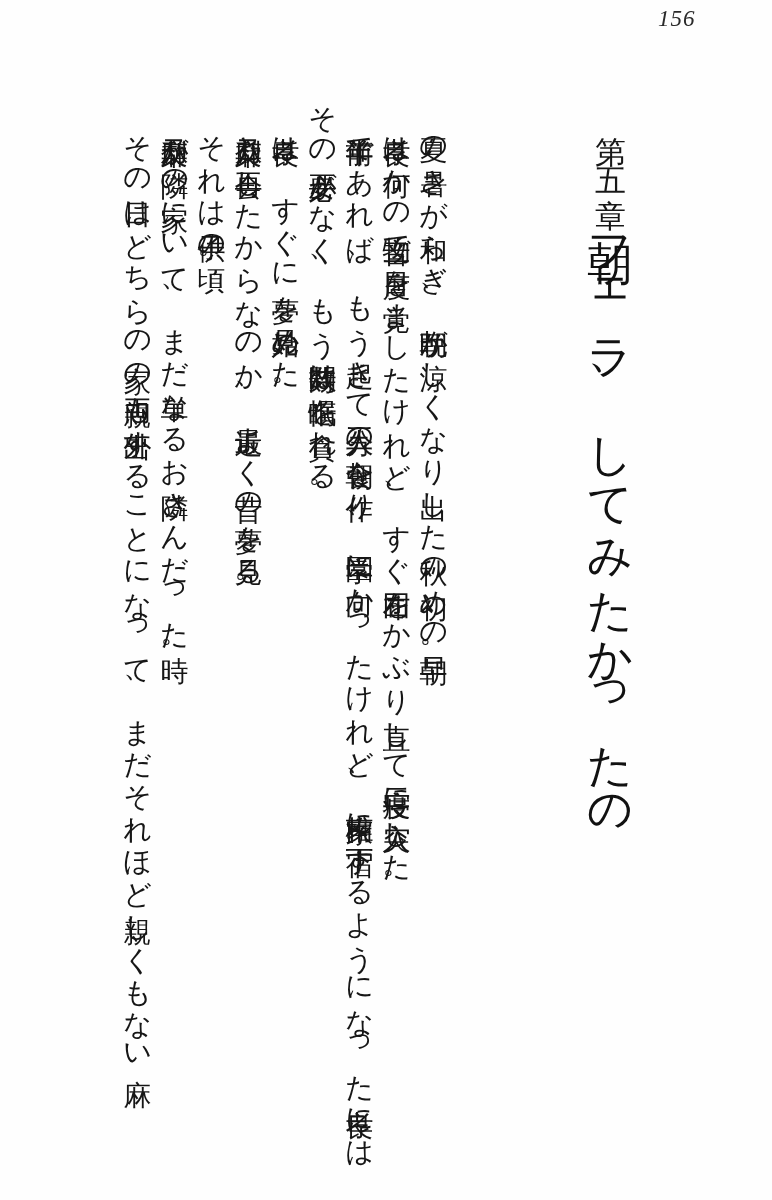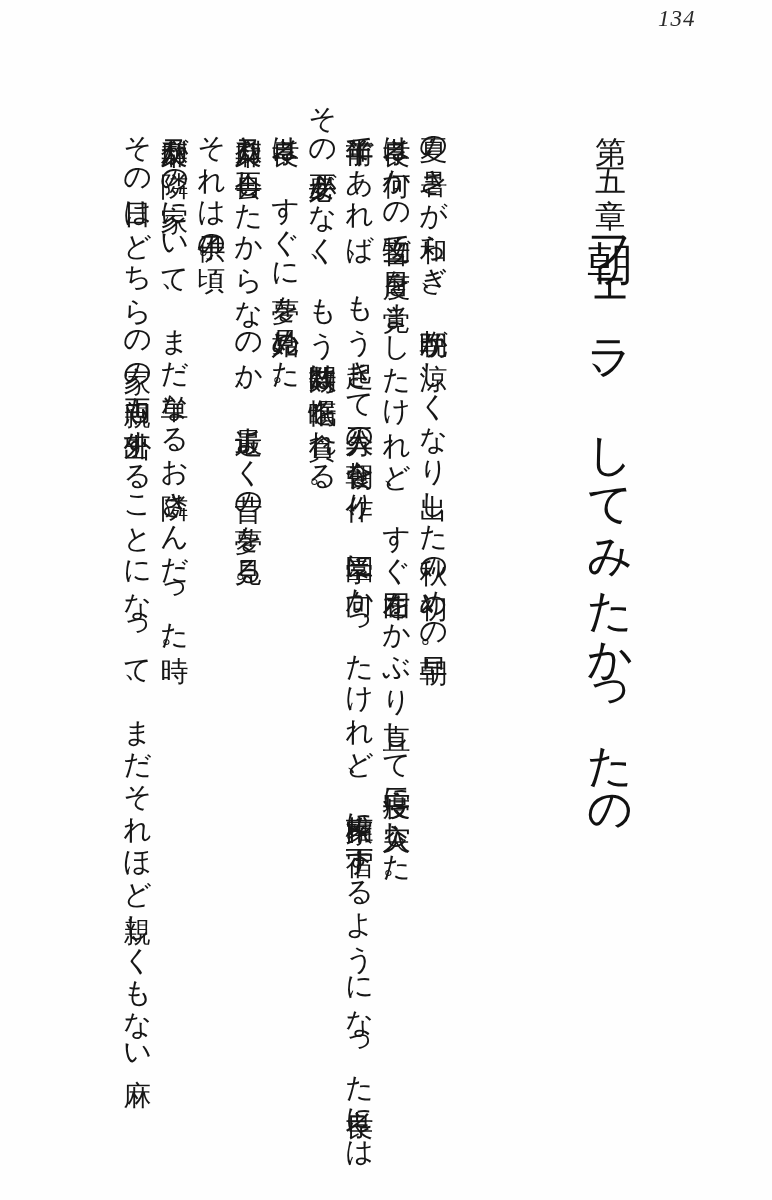--- a/index.html
+++ b/index.html
@@ -64,21 +64,21 @@
     margin: 0;
     padding: 0;
     text-indent: 28.5px;
   }
 </style>
 </head>
 <body>
 
 <div class="page">
 
-  <div class="page-number">134</div>
+  <div class="page-number">156</div>
 
   <div class="heading">
     <span class="chapter-label">第五章</span><span class="chapter-title">朝フェラ、してみたかったの</span>
   </div>
 
   <div class="body-text">
     <p>夏の暑さが和らぎ、朝晩が涼しくなり出した秋の初めの早朝。</p>
     <p>良孝は何かの物音で一度目を覚ましたけれど、すぐ布団をかぶり直して二度寝に突入した。</p>
     <p>半年前であれば、もう起きて三人分の朝食を作り、学園に向かったけれど、椎南家に下宿するようになった良孝にはその必要がなく、もう数時間は惰眠を貪れる。</p>
     <p>良孝は、すぐに夢を見始めた。</p>

